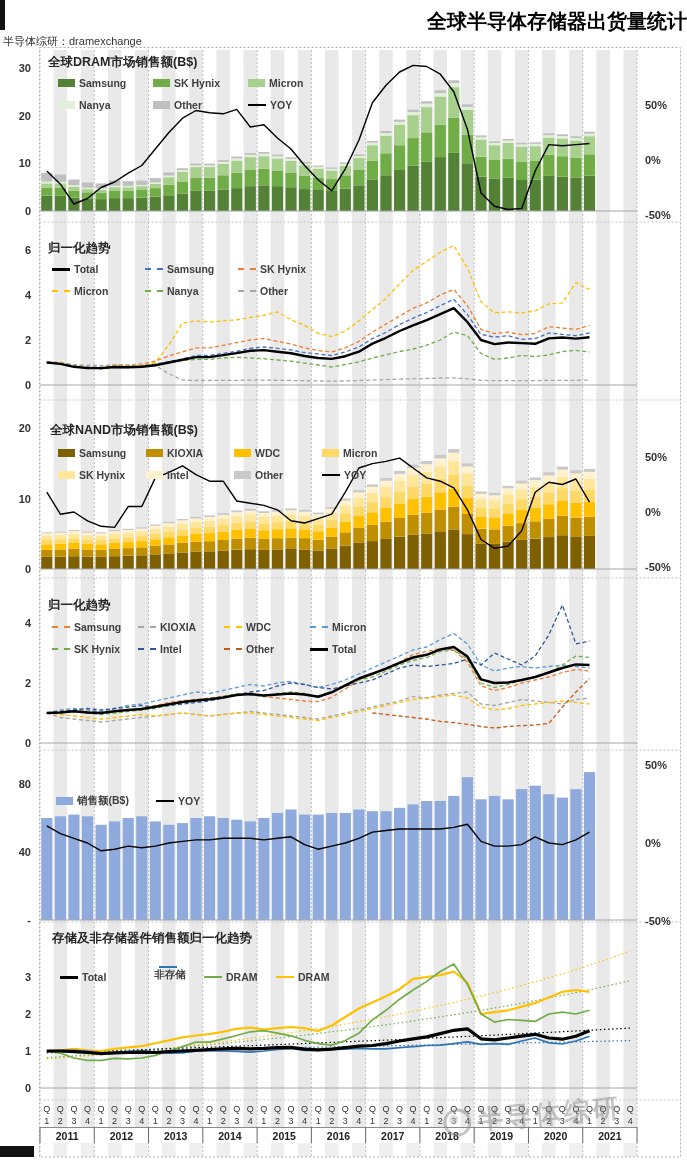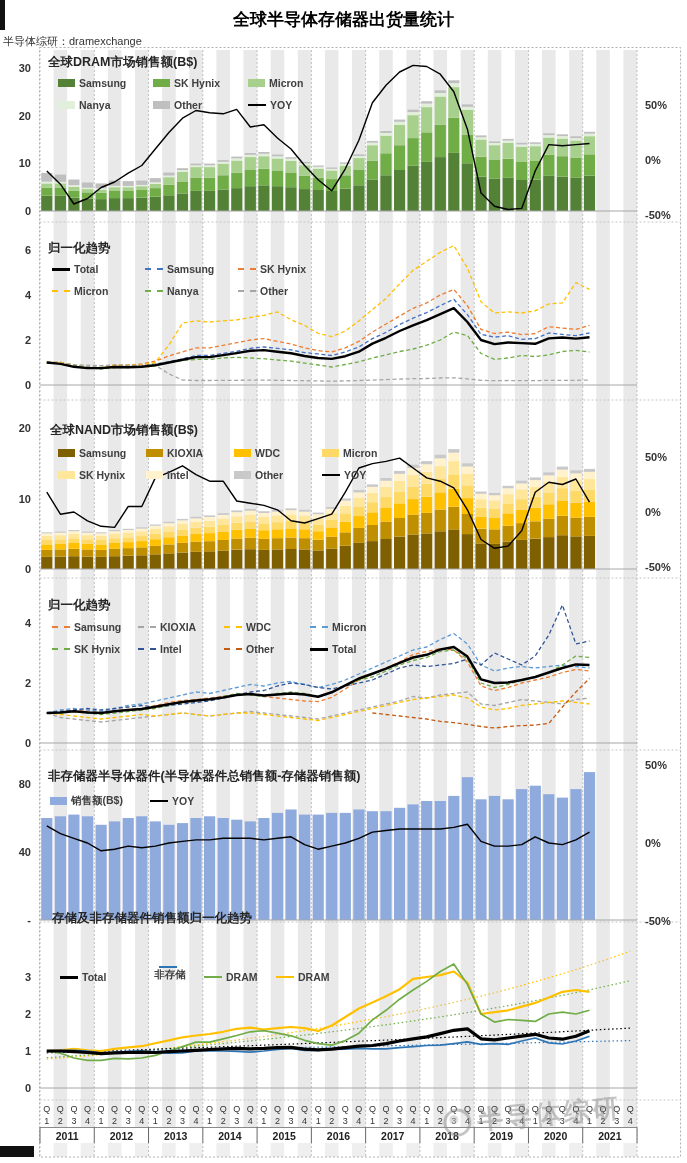--- a/index.html
+++ b/index.html
@@ -1,21 +1,21 @@
 <!DOCTYPE html>
 <html><head>
 <meta charset="utf-8">
 <style>
   html,body{margin:0;padding:0;background:#fff;}
   #page{position:relative;width:687px;height:1163px;background:#fff;overflow:hidden;
         font-family:"Liberation Sans","DejaVu Sans",sans-serif;color:#222;}
   #chart{position:absolute;left:0;top:0;}
   svg{font-family:"Liberation Sans","DejaVu Sans",sans-serif;}
-  #title{position:absolute;left:0;top:8px;width:100%;text-align:center;
-         font-size:17px;font-weight:bold;color:#000;}
+  #title{position:absolute;left:0;top:8px;width:100%;text-align:right;
+         font-size:20px;font-weight:bold;color:#000;}
   #source{position:absolute;left:3px;top:34px;font-size:11px;color:#333;}
   .ptitle{position:absolute;font-size:12.5px;font-weight:bold;color:#262626;white-space:nowrap;}
   .plegend{position:absolute;display:flex;flex-wrap:wrap;}
   .li{display:flex;align-items:center;height:22px;}
   .ll{font-size:10.5px;font-weight:bold;color:#404040;margin-left:4px;white-space:nowrap;}
   .sw{display:inline-block;}
   .sw.bar{width:17px;height:8px;}
   .sw.line{width:18px;height:0;border-top:2px solid;}
   .sw.boldline{width:18px;height:0;border-top:3px solid;}
   .sw.dash{width:18px;height:0;border-top:2px dashed;}
@@ -855,22 +855,21 @@
         <text x="501.3181818181818" y="1139.5" text-anchor="middle" font-size="10.5" font-weight="bold" fill="#222">2019</text>
         <text x="555.5909090909091" y="1139.5" text-anchor="middle" font-size="10.5" font-weight="bold" fill="#222">2020</text>
         <text x="609.8636363636364" y="1139.5" text-anchor="middle" font-size="10.5" font-weight="bold" fill="#222">2021</text>
       </g>
     </svg>
 
   <div class="ptitle" style="left:48px;top:54px">全球DRAM市场销售额(B$)</div>
   <div class="ptitle" style="left:48px;top:240px">归一化趋势</div>
   <div class="ptitle" style="left:50px;top:422px">全球NAND市场销售额(B$)</div>
   <div class="ptitle" style="left:48px;top:597px">归一化趋势</div>
-  <div class="ptitle" style="left:48px;top:768px">非存储器半导体器件(半导体器件总销售额-存储器销售额)</div>
-  <div class="ptitle" style="left:52px;top:910px">存储及非存储器件销售额归一化趋势</div>
+  <div class="ptitle" style="left:52px;top:930px">存储及非存储器件销售额归一化趋势</div>
 
   <div class="plegend" id="legend-0" style="left:58px;top:72px;width:288px">
       <div class="li" style="width: 95px;">
         <span class="sw bar" style="background: rgb(83, 129, 53);"></span>
         <span class="ll">Samsung</span>
       </div>
       <div class="li" style="width: 95px;">
         <span class="sw bar" style="background: rgb(112, 173, 71);"></span>
         <span class="ll">SK Hynix</span>
       </div>
@@ -978,21 +977,21 @@
       </div>
       <div class="li" style="width: 86px;">
         <span class="sw dash" style="border-top-color: rgb(197, 90, 17);"></span>
         <span class="ll">Other</span>
       </div>
       <div class="li" style="width: 86px;">
         <span class="sw boldline" style="border-top-color: rgb(0, 0, 0);"></span>
         <span class="ll">Total</span>
       </div>
     </div>
-  <div class="plegend" id="legend-4" style="left:50px;top:790px;width:220px">
+  <div class="plegend" id="legend-4" style="left:56px;top:790px;width:220px">
       <div class="li" style="width: 100px;">
         <span class="sw bar" style="background: rgb(143, 170, 220);"></span>
         <span class="ll">销售额(B$)</span>
       </div>
       <div class="li" style="width: 100px;">
         <span class="sw line" style="border-top-color: rgb(0, 0, 0);"></span>
         <span class="ll">YOY</span>
       </div>
     </div>
   <div class="plegend" id="legend-5" style="left:60px;top:966px;width:300px">

